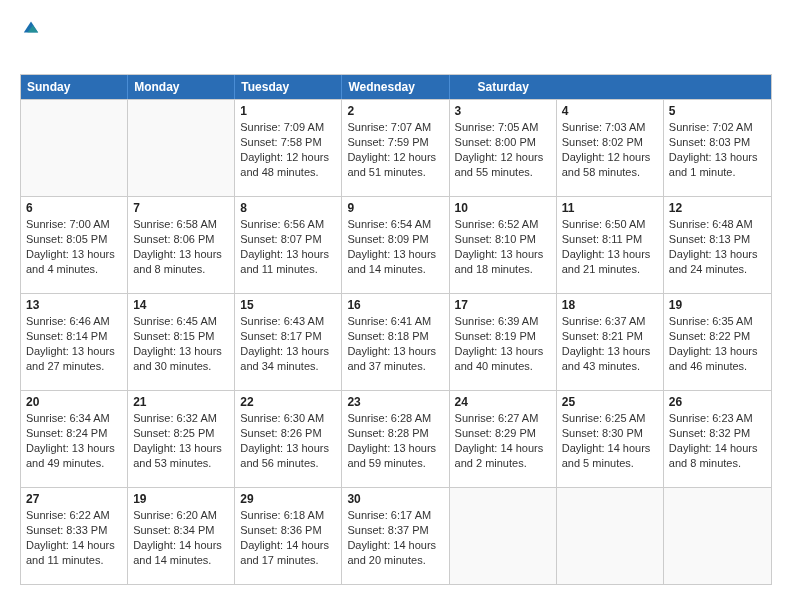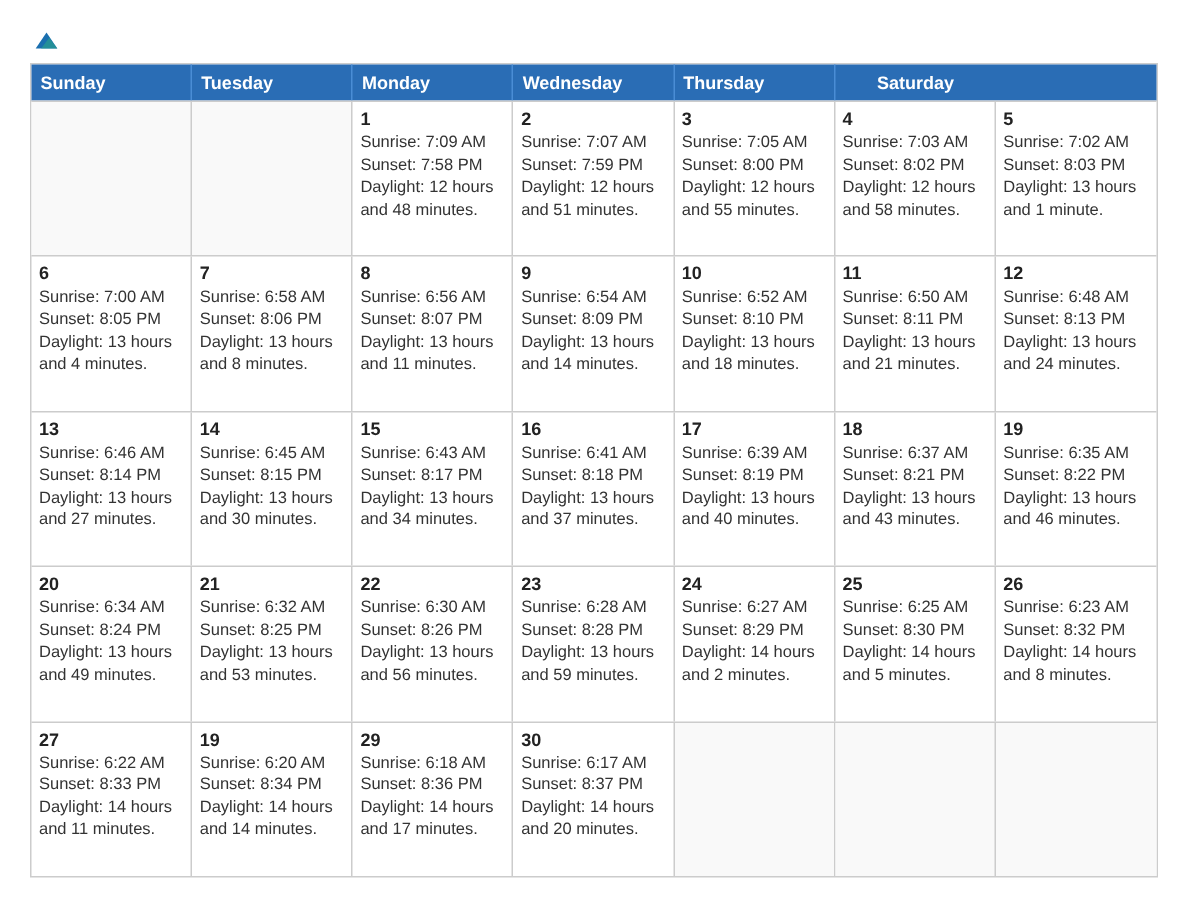--- a/index.html
+++ b/index.html
@@ -9,20 +9,21 @@
       font-family: Arial, sans-serif;
       background: #fff;
       overflow: hidden;
     }
     .page {
       width: 792px;
       height: 597px;
       padding: 18px 20px 12px 20px;
       display: flex;
       flex-direction: column;
+      gap: 32px;
     }
     .header {
       display: flex;
       align-items: flex-start;
       justify-content: space-between;
       margin-bottom: 10px;
     }
     .logo {
       display: flex;
       flex-direction: column;
@@ -129,24 +130,23 @@
     </div>
     <div class="title-area">
       <div class="month-title"></div>
       <div class="subtitle"></div>
     </div>
   </div>
 
   <div class="calendar">
     <div class="cal-header">
     <div class="cal-header-cell">Sunday</div>
+        <div class="cal-header-cell">Monday</div>
         <div class="cal-header-cell">Tuesday</div>
-        <div class="cal-header-cell">Monday</div>
         <div class="cal-header-cell">Wednesday</div>
-        <div class="cal-header-cell">Thursday</div>
         <div class="cal-header-cell">Saturday</div>
       </div>
     <div class="cal-body">
     <div class="cal-row">
           <div class="cal-cell empty"></div>
           <div class="cal-cell empty"></div>
           <div class="cal-cell"><span class="day-num">1</span><span class="cell-text" style="white-space: pre-line;">Sunrise: 7:09 AM
 Sunset: 7:58 PM
 Daylight: 12 hours and 48 minutes.</span></div>
           <div class="cal-cell"><span class="day-num">2</span><span class="cell-text" style="white-space: pre-line;">Sunrise: 7:07 AM

